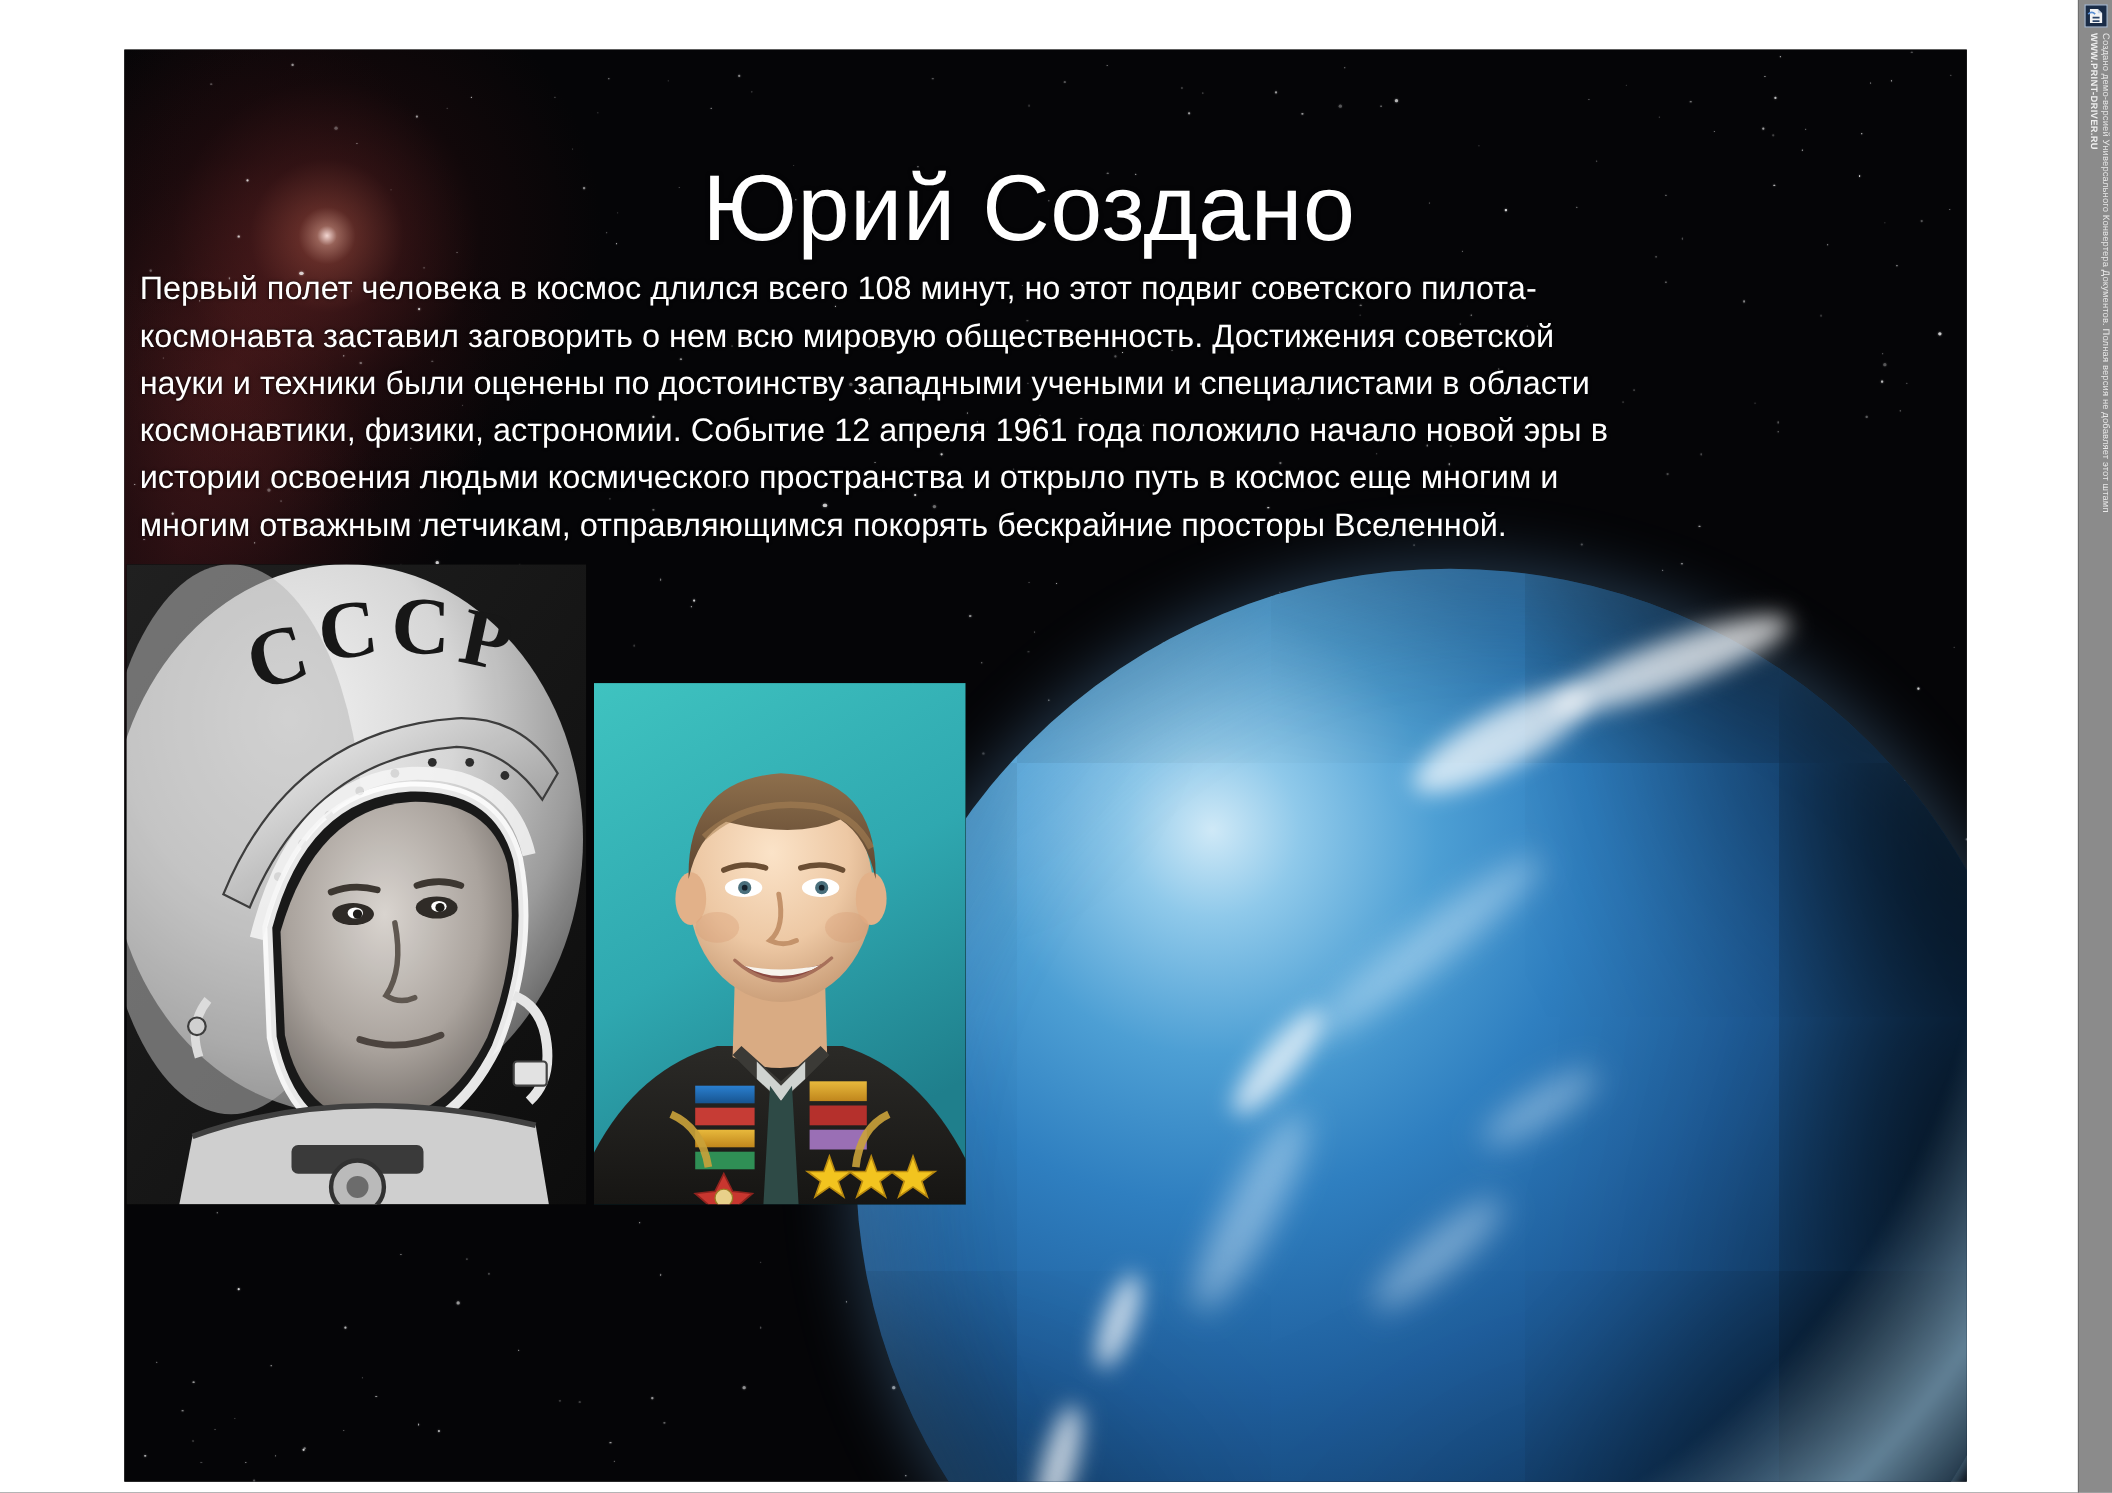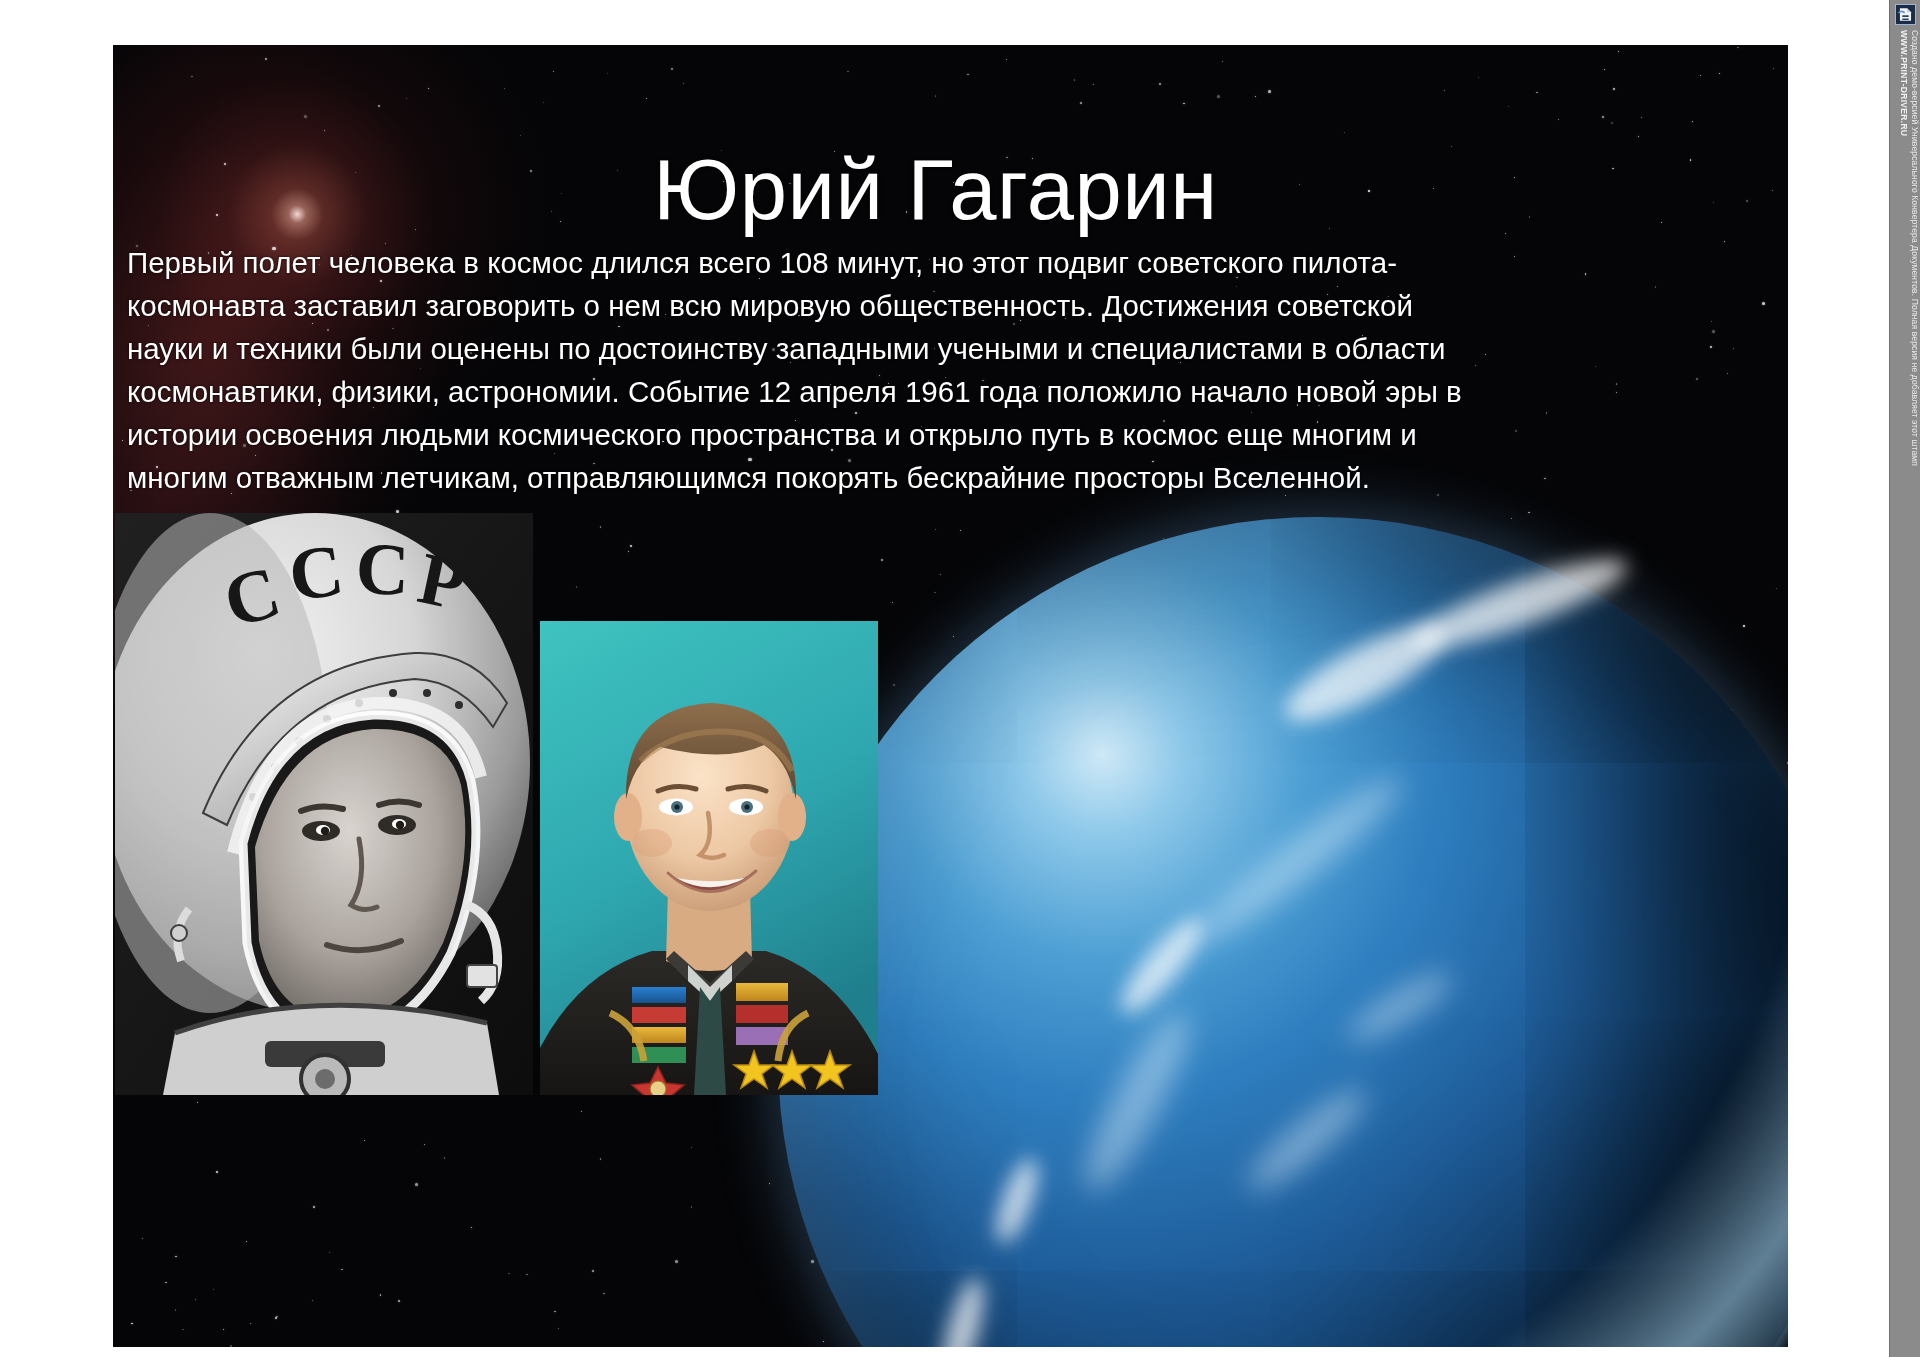--- a/index.html
+++ b/index.html
@@ -694,21 +694,21 @@
     <div class="cloud" style="left:58%;top:6%;width:230px;height:44px;transform:rotate(-20deg);"></div>
     <div class="cloud thin" style="left:36%;top:30%;width:260px;height:40px;transform:rotate(-38deg);"></div>
     <div class="cloud" style="left:30%;top:40%;width:120px;height:34px;transform:rotate(-50deg);"></div>
     <div class="cloud thin" style="left:24%;top:52%;width:200px;height:46px;transform:rotate(-62deg);"></div>
     <div class="cloud" style="left:18%;top:62%;width:90px;height:28px;transform:rotate(-70deg);"></div>
     <div class="cloud thin" style="left:42%;top:56%;width:150px;height:36px;transform:rotate(-40deg);"></div>
     <div class="cloud" style="left:12%;top:74%;width:110px;height:30px;transform:rotate(-75deg);"></div>
     <div class="cloud thin" style="left:52%;top:44%;width:120px;height:30px;transform:rotate(-32deg);"></div>
   </div>
 
-  <div class="title">Юрий Гагарин</div>
+  <div class="title">Юрий Создано</div>
 
   <div class="body-text">Первый полет человека в космос длился всего 108 минут, но этот подвиг советского пилота-космонавта заставил заговорить о нем всю мировую общественность. Достижения советской науки и техники были оценены по достоинству западными учеными и специалистами в области космонавтики, физики, астрономии. Событие 12 апреля 1961 года положило начало новой эры в истории освоения людьми космического пространства и открыло путь в космос еще многим и многим отважным летчикам, отправляющимся покорять бескрайние просторы Вселенной.</div>
 
   <div class="photo photo-helmet">
     <svg class="helmet-svg" viewBox="0 0 418 582" preserveAspectRatio="xMidYMid slice">
       <defs>
         <linearGradient id="bwbg" x1="0" y1="0" x2="1" y2="1">
           <stop offset="0%" stop-color="#1d1d1d"></stop>
           <stop offset="100%" stop-color="#0a0a0a"></stop>
         </linearGradient>

